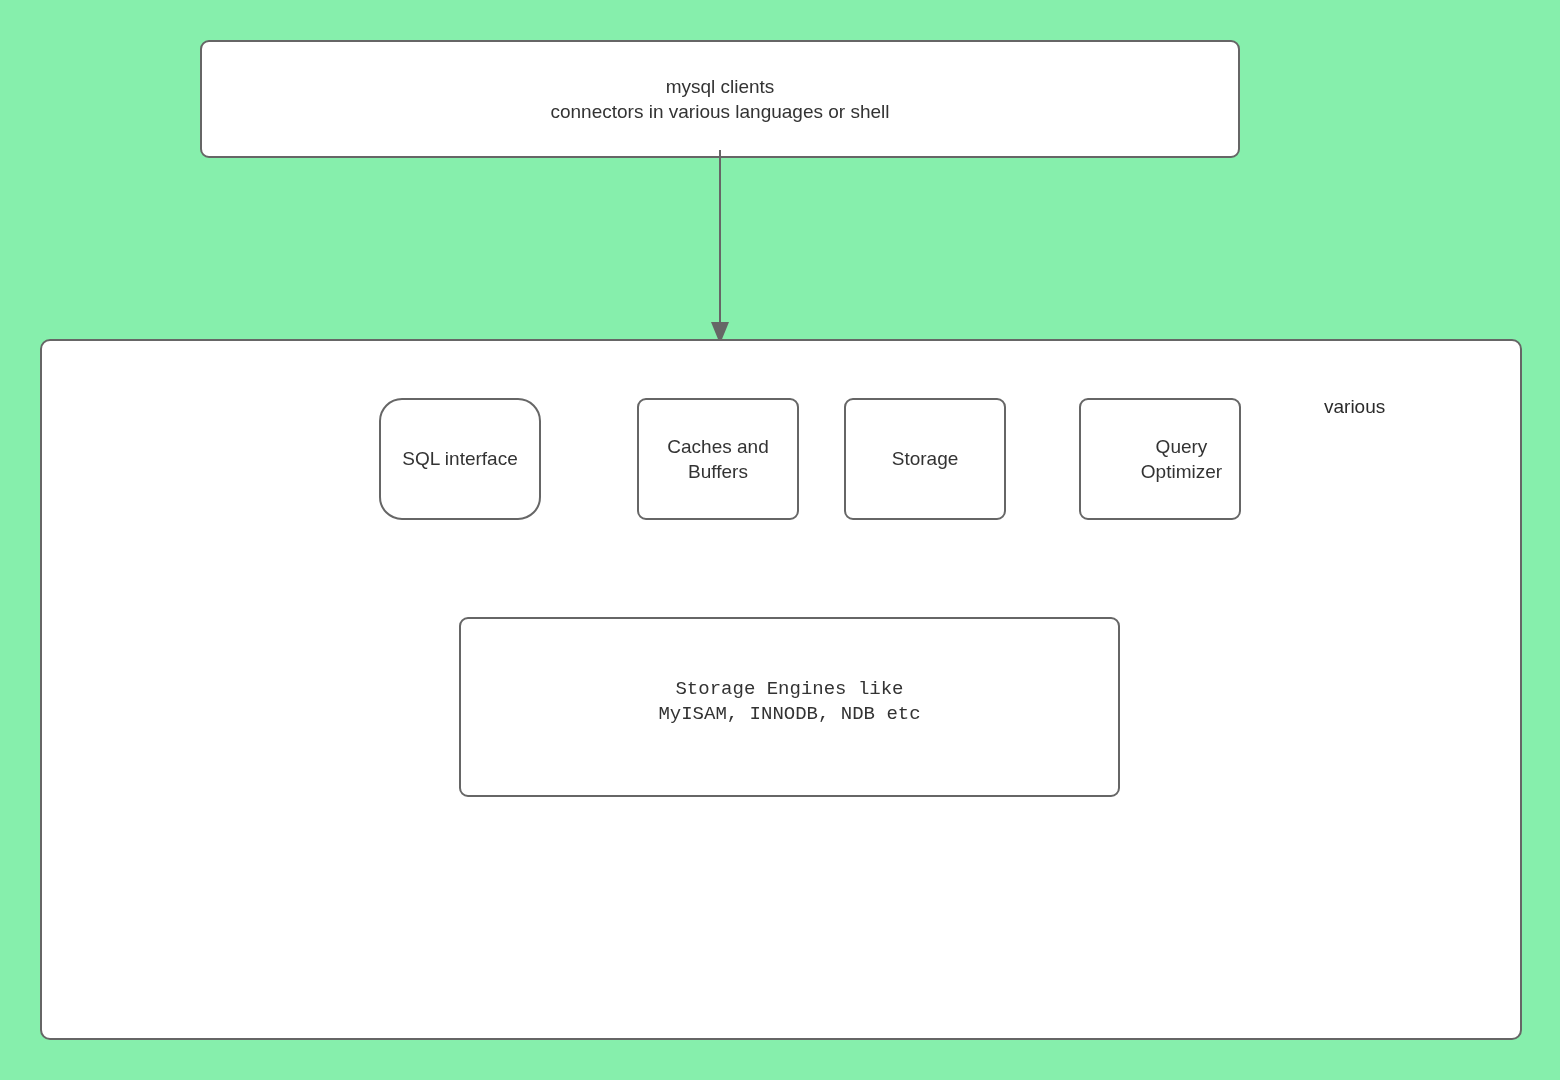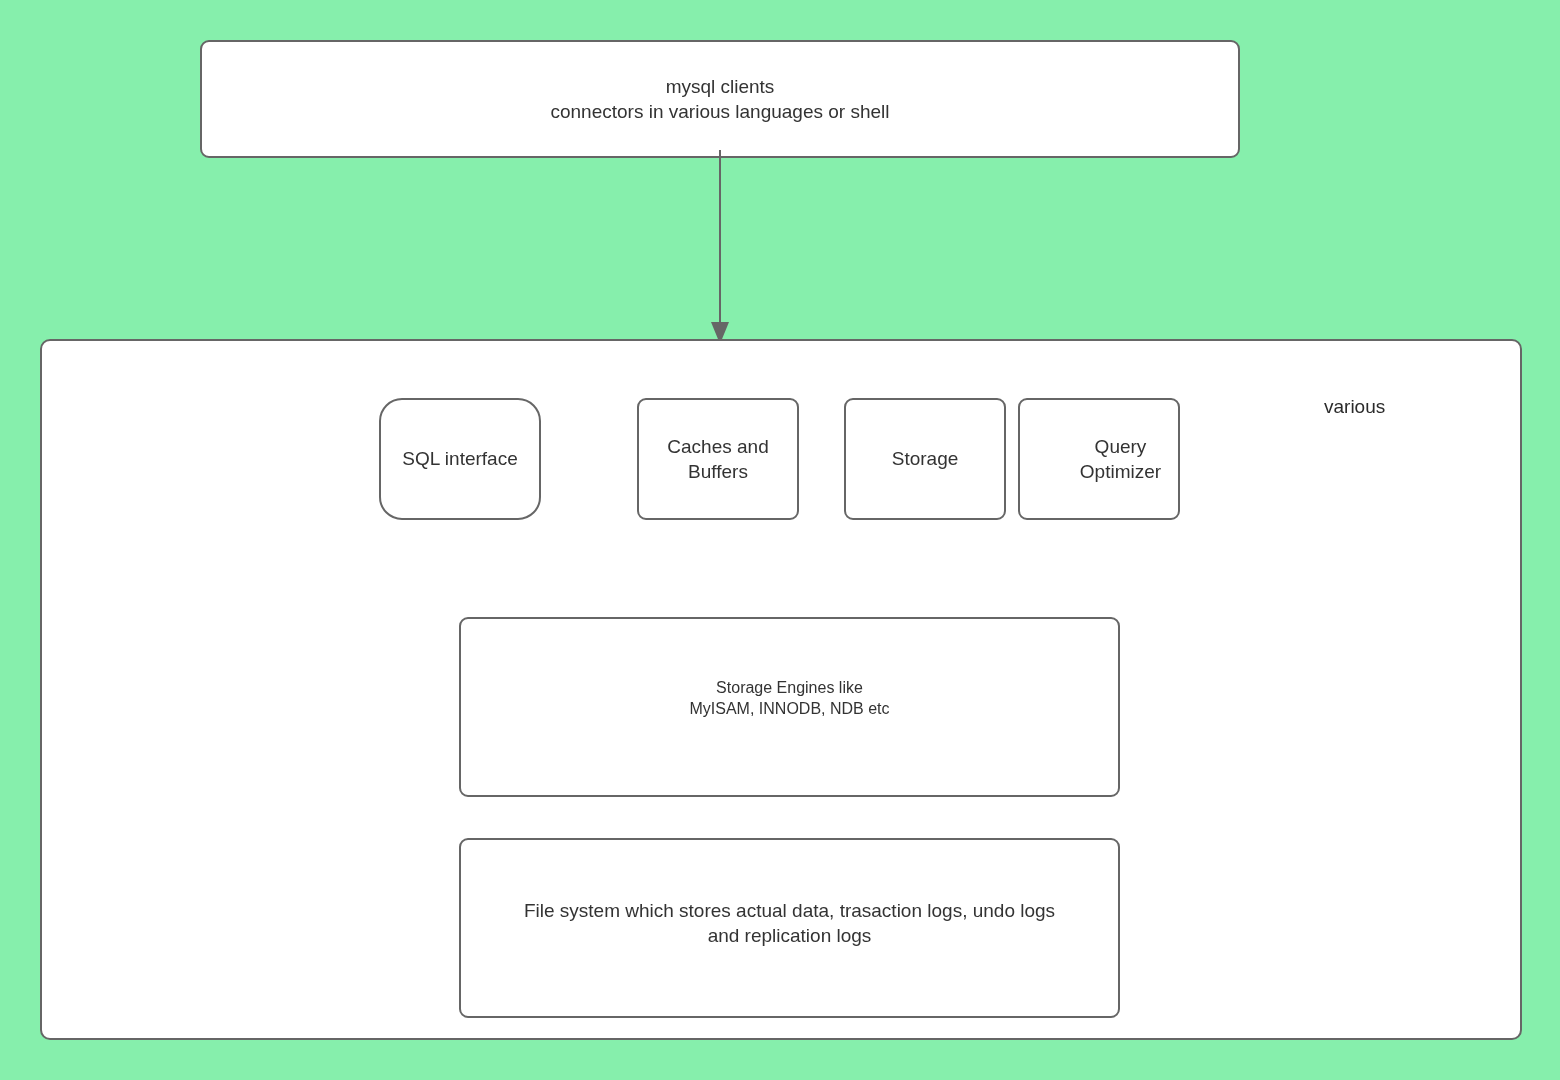--- a/index.html
+++ b/index.html
@@ -67,31 +67,32 @@
   .component-box {
     top: 398px;
     width: 162px;
     height: 122px;
     font-size: 19px;
   }
   #comp-0 { left: 119px; }
   #comp-1 { left: 379px; border-radius: 23px; }
   #comp-2 { left: 609px; margin-left: 28px; }
   #comp-3 { left: 844px; }
-  #comp-4 { left: 1018px; padding-left: 43px; }
+  #comp-4 { left: 1079px; padding-left: 43px; }
 
   
   #storage-box {
     left: 459px;
     top: 617px;
     width: 661px;
     height: 180px;
-    font-size: 16px;
+    font-size: 19px;
     align-items: flex-start;
     padding-top: 58px;
+    font-family: Liberation Mono, monospace;
   }
 
   
   #filesystem-box {
     left: 459px;
     top: 838px;
     width: 661px;
     height: 180px;
     font-size: 19px;
     align-items: flex-start;
@@ -132,16 +133,14 @@
 Buffers</div>
 
   <div class="node component-box" id="comp-3">Storage</div>
 
   <div class="node component-box" id="comp-4">Query
 Optimizer</div>
 
   <div class="node" id="storage-box">Storage Engines like
 MyISAM, INNODB, NDB etc</div>
 
-  <div class="node" id="filesystem-box">File system which stores actual data, trasaction logs, undo logs
-and replication logs</div>
 
 </div>
 
 </body></html>

